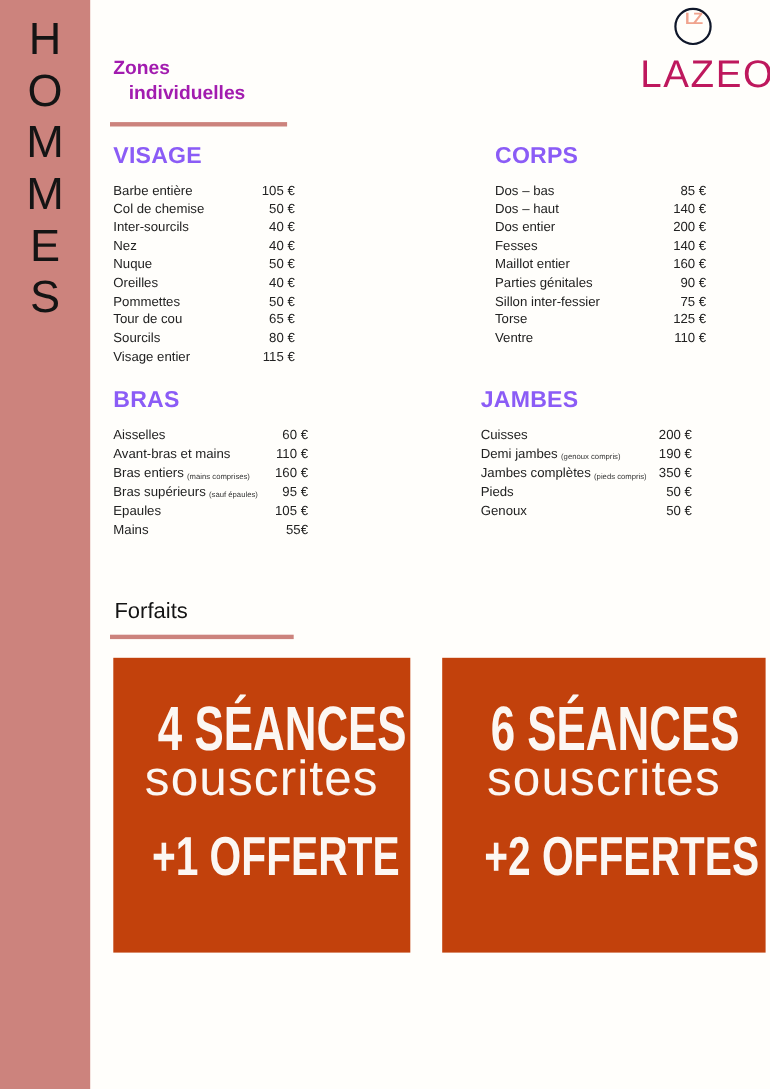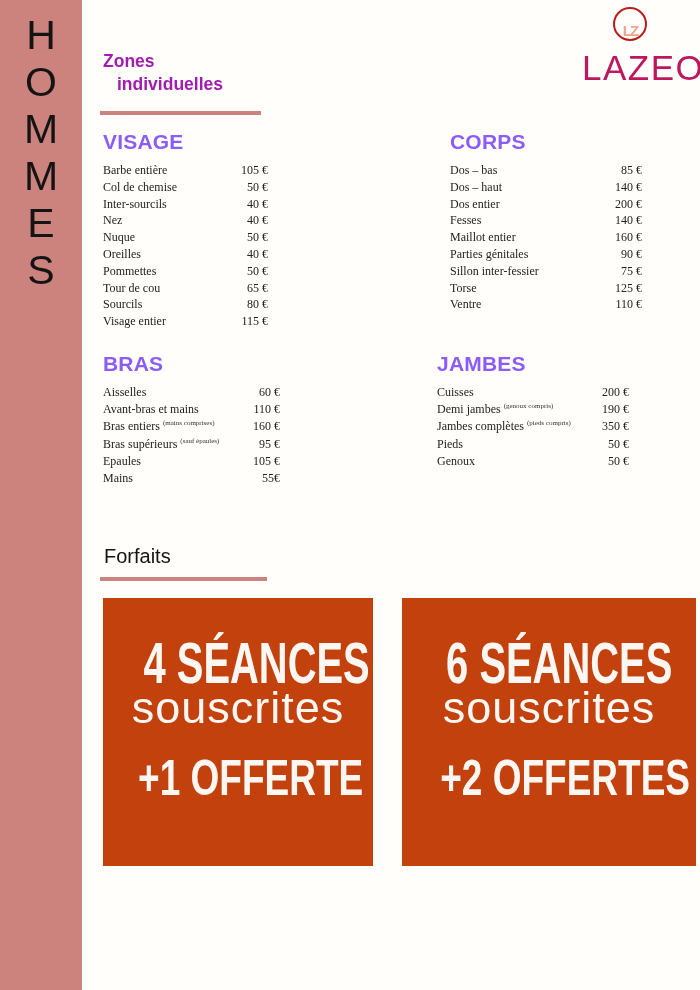--- a/index.html
+++ b/index.html
@@ -29,44 +29,44 @@
     font-size:17.5px; font-weight:600; line-height:23px; color:#a21caf;
   }
   .zones .l2 { padding-left:14px; }
   .rule { position:absolute; background:#cc837d; height:4px; }
   .rule.zones-rule { left:100px; top:111px; width:161px; }
   .rule.forfaits-rule { left:100px; top:577px; width:167px; }
 
   
   .logo-circle {
     position:absolute; left:613px; top:7px; width:34px; height:34px;
-    border:2px solid #b91c1c; border-radius:50%;
-    display:flex; align-items:flex-end; justify-content:center;
+    border:2px solid #0f172a; border-radius:50%;
+    display:flex; align-items:flex-start; justify-content:center;
   }
   .logo-circle .mono {
     color:#f0a38e; font-size:15px; font-weight:600; letter-spacing:-2px;
   }
   .wordmark {
     position:absolute; left:582px; top:48px; width:100px;
     font-size:35px; font-weight:500; letter-spacing:1.5px; color:#be185d;
   }
 
   
   .section { position:absolute; }
   .section h2 {
     font-size:21px; font-weight:600; letter-spacing:0.2px;
     line-height:26px; margin-bottom:8px; color:#8b5cf6;
   }
   .sec-visage { left:103px; top:129px; width:165px; }
   .sec-corps  { left:437px; top:129px; width:192px;margin-left:13px; }
   .sec-bras   { left:103px; top:351px; width:177px; }
   .sec-jambes { left:437px; top:351px; width:192px; }
   .row {
-    display:flex; align-items:flex-start; height:16.8px;
-    font-size:12px; color:#222;font-family:Liberation Serif, serif;
+    display:flex; align-items:flex-end; height:16.8px;
+    font-size:12px; color:#222;
   }
   .sec-bras .row, .sec-jambes .row { height:17.2px; }
   .row .lbl { white-space:nowrap; }
   .row .note { font-size:7px; margin-left:3px; white-space:nowrap; color:#333; }
   .row .val { margin-left:auto; white-space:nowrap; }
 
   
   .forfaits-title {
     position:absolute; left:104px; top:545px;
     font-size:20px; font-weight:500; color:#141414;

